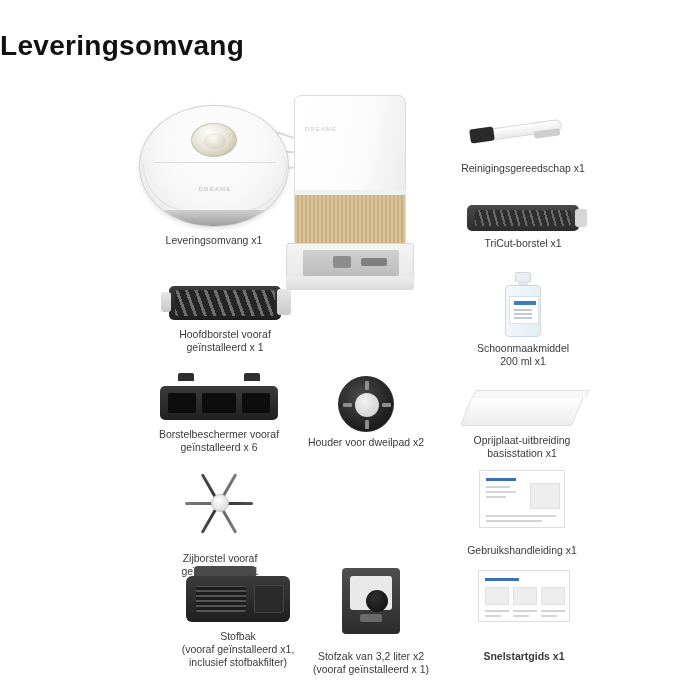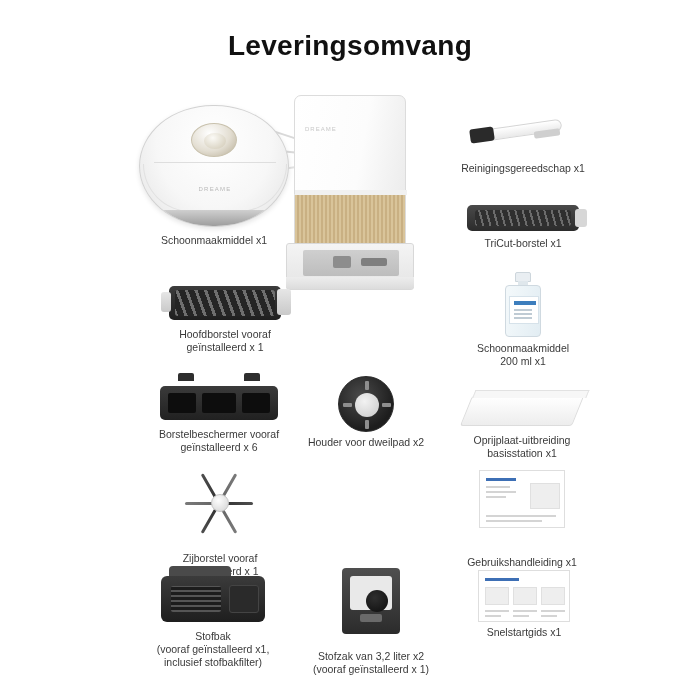--- a/index.html
+++ b/index.html
@@ -12,21 +12,20 @@
     overflow: hidden;
   }
   #page {
     position: relative;
     width: 700px; height: 700px;
     background: #ffffff;
   }
   .title {
     position: absolute;
     top: 30px; left: 0; width: 700px;
-    text-align: center;
     font-size: 28px;
     font-weight: bold;
     letter-spacing: 0.3px;
     color: #111;
   }
   .item {
     position: absolute;
     text-align: center;
   }
   .art {
@@ -338,21 +337,21 @@
       <div class="rv-side"></div>
       <div class="rv-side2"></div>
       <div class="rv-side3"></div>
       <div class="rv-body">
         <div class="rv-seam"></div>
         <div class="rv-bumper"></div>
         <div class="rv-brand">DREAME</div>
       </div>
       <div class="rv-lidar"></div>
     </div>
-    <div class="cap">Schoonmaakmiddel x1</div>
+    <div class="cap">Leveringsomvang x1</div>
   </div>
 
   <div class="item" style="left:294px; top:95px; width:120px;">
     <div class="art bs" style="width:112px;height:198px;">
       <div class="bs-top">
         <div class="bs-logo">DREAME</div>
       </div>
       <div class="bs-gold"></div>
       <div class="bs-base">
         <div class="bs-base-inner">
@@ -459,24 +458,24 @@
       <div class="bk">
         <div class="bk-l"></div>
         <div class="bk-t" style="left:6px;top:15px;width:24px;"></div>
         <div class="bk-t" style="left:6px;top:20px;width:30px;"></div>
         <div class="bk-t" style="left:6px;top:25px;width:20px;"></div>
         <div class="bk-img" style="left:50px;top:12px;width:30px;height:26px;"></div>
         <div class="bk-t" style="left:6px;top:44px;width:70px;"></div>
         <div class="bk-t" style="left:6px;top:49px;width:56px;"></div>
       </div>
     </div>
-    <div class="cap" style="margin-top:26px;">Gebruikshandleiding  x1</div>
-  </div>
-
-  <div class="item" style="left:143px; top:570px; width:140px;text-align:center;">
+    <div class="cap" style="margin-top:14px;">Gebruikshandleiding  x1</div>
+  </div>
+
+  <div class="item" style="left:168px; top:570px; width:140px;text-align:center;">
     <div class="art" style="width:104px;height:56px;">
       <div class="db-lid"></div>
       <div class="db">
         <div class="db-grill"></div>
         <div class="db-side"></div>
       </div>
     </div>
     <div class="cap">Stofbak
 (vooraf geïnstalleerd x1,
 inclusief stofbakfilter)</div>
@@ -503,16 +502,16 @@
         <div class="bk-img" style="left:34px;top:16px;width:24px;height:18px;"></div>
         <div class="bk-img" style="left:62px;top:16px;width:24px;height:18px;"></div>
         <div class="bk-t" style="left:6px;top:39px;width:24px;"></div>
         <div class="bk-t" style="left:34px;top:39px;width:24px;"></div>
         <div class="bk-t" style="left:62px;top:39px;width:24px;"></div>
         <div class="bk-t" style="left:6px;top:44px;width:16px;"></div>
         <div class="bk-t" style="left:34px;top:44px;width:16px;"></div>
         <div class="bk-t" style="left:62px;top:44px;width:16px;"></div>
       </div>
     </div>
-    <div class="cap" style="margin-top:0;">Snelstartgids  x1</div>
+    <div class="cap" style="margin-top:24px;font-weight:bold;">Snelstartgids  x1</div>
   </div>
 
 </div>
 
 </body></html>

